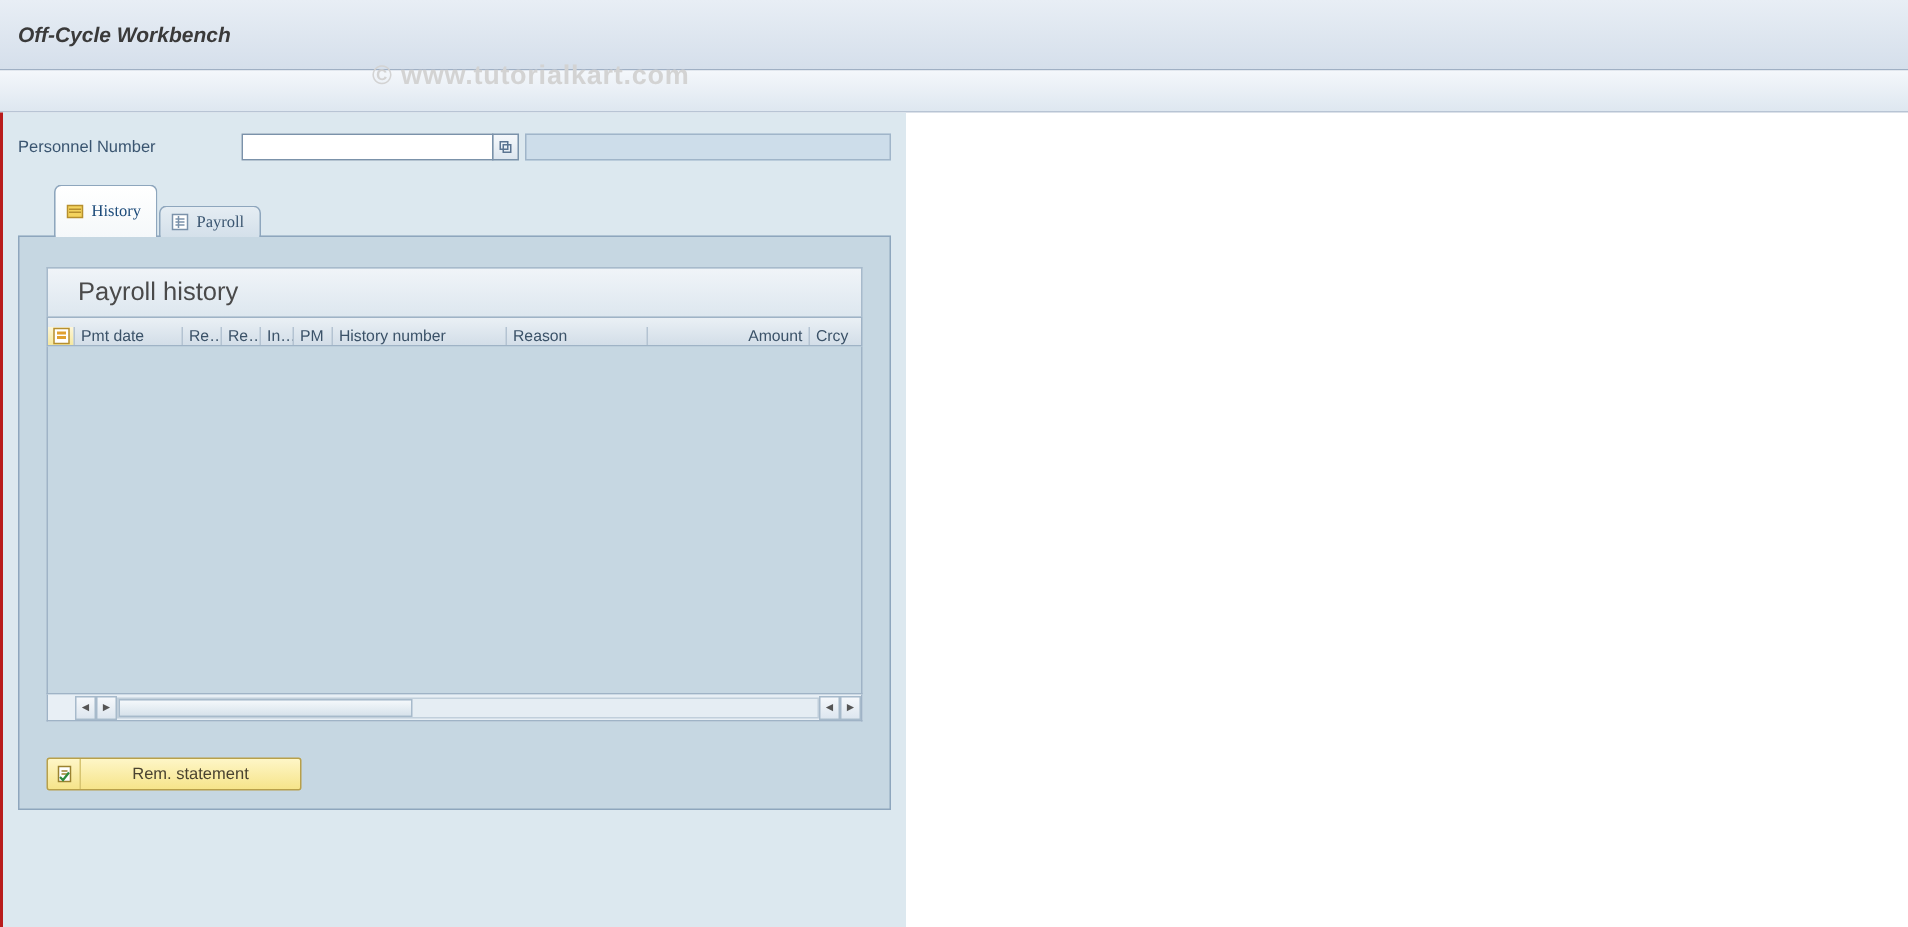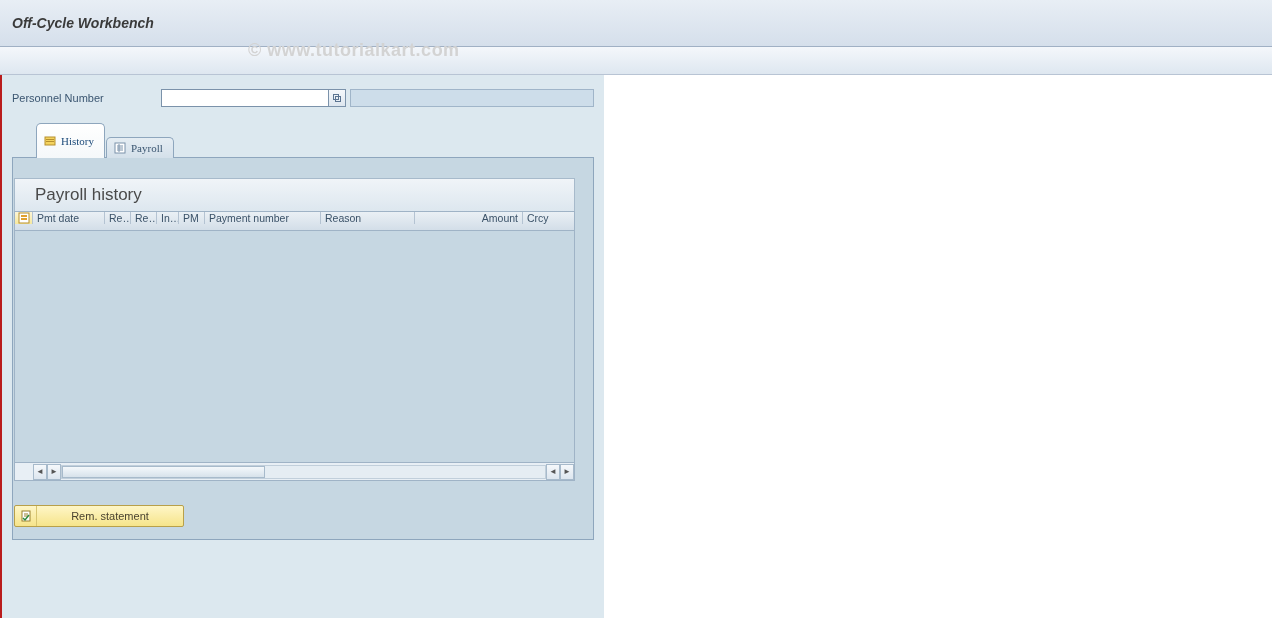--- a/index.html
+++ b/index.html
@@ -116,39 +116,39 @@
     .tab-icon {
       width: 14px;
       height: 14px;
       display: inline-flex;
       align-items: center;
       justify-content: center;
     }
     .tab-panel {
       border: 1px solid #8ea6bd;
       background: #c6d7e2;
-      padding: 20px 18px 12px 1px;
+      padding: 20px 18px 12px 18px;
       margin-top: -1px;
       min-height: 360px;
       position: relative;
     }
     .section-title {
       font-size: 17px;
       color: #4a4a4a;
       padding: 6px 0 6px 20px;
       background: linear-gradient(to bottom, #f0f4f8, #dde7ef);
       border: 1px solid #a7bacb;
       border-bottom: none;
     }
     .grid-header {
       display: flex;
       background: linear-gradient(to bottom, #eaf0f5, #d3dee8);
       border: 1px solid #9fb3c6;
       height: 20px;
-      align-items: flex-start;
+      align-items: flex-end;
     }
     .grid-selector {
       width: 18px;
       border-right: 1px solid #b4c3d2;
       display: flex;
       align-items: center;
       justify-content: center;
       background: linear-gradient(to bottom, #fdf6d8, #f6e89e);
     }
     .grid-col {
@@ -294,21 +294,21 @@
             <rect x="1" y="1" width="10" height="10" fill="#fff" stroke="#b68f2e" stroke-width="1"></rect>
             <rect x="3" y="3" width="6" height="2" fill="#e0a030"></rect>
             <rect x="3" y="6" width="6" height="2" fill="#e0a030"></rect>
           </svg>
         </div>
         <div class="grid-col" style="width:72px">Pmt date</div>
         <div class="grid-col" style="width:26px">Re…</div>
         <div class="grid-col" style="width:26px">Re…</div>
         <div class="grid-col" style="width:22px">In…</div>
         <div class="grid-col" style="width:26px">PM</div>
-        <div class="grid-col" style="width:116px">Payment number</div>
+        <div class="grid-col" style="width:116px">History number</div>
         <div class="grid-col" style="width:94px">Reason</div>
         <div class="grid-col" style="width:108px; justify-content:flex-end;">Amount</div>
         <div class="grid-col" style="flex:1; border-right:none; overflow:hidden;">Crcy</div>
       </div>
       <div class="grid-body"></div>
 
       <div class="hscroll-row">
         <div style="width:18px;"></div>
         <button class="scroll-btn">
           <span>◄</span>

